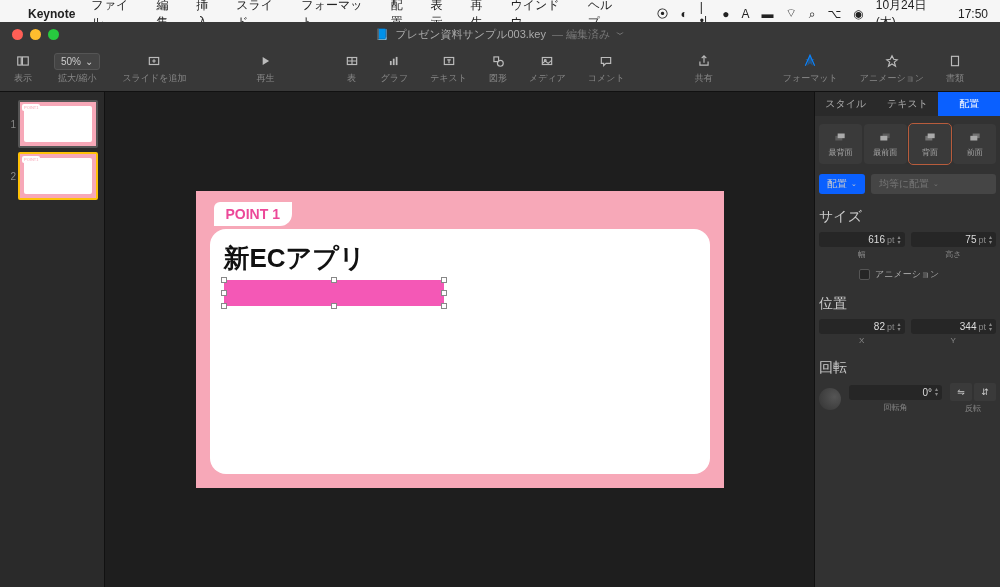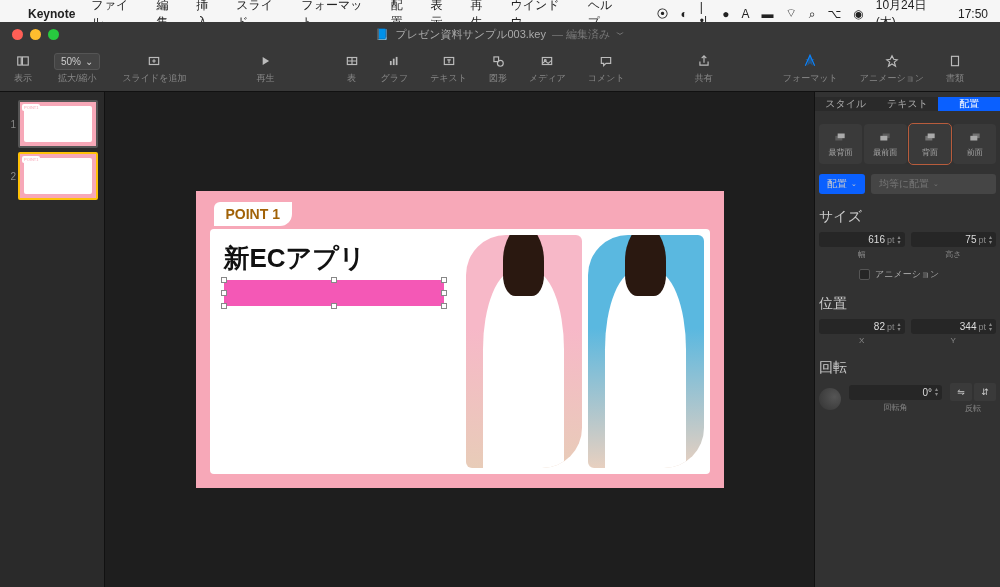--- a/index.html
+++ b/index.html
@@ -30,36 +30,36 @@
 .sidebar { width: 105px; background: #2a2a2a; padding: 6px 0 0 0; border-right: 1px solid #111; }
 .thumb-row { display: flex; align-items: center; gap: 2px; padding: 2px 6px; }
 .thumb-num { width: 10px; text-align: right; color: #888; font-size: 10px; }
 .thumb { width: 80px; height: 48px; background: #f7a8b8; border: 2px solid #555; border-radius: 2px; position: relative; overflow: hidden; }
 .thumb.selected { border-color: #ffc107; }
 .thumb-inner { position: absolute; top: 4px; left: 4px; right: 4px; bottom: 4px; background: #fff; border-radius: 2px; }
 .thumb-tag { position: absolute; top: 2px; left: 2px; background: #fff; color: #f7a8b8; font-size: 4px; padding: 1px 2px; border-radius: 2px; }
 
 .canvas-area { flex: 1; background: #1e1e1e; display: flex; align-items: center; justify-content: center; position: relative; }
 .slide { width: 528px; height: 297px; background: #f7a8b8; position: relative; }
-.slide-tag { position: absolute; top: 11px; left: 18px; background: #fff; color: #a16207; font-weight: 700; font-size: 14px; padding: 4px 12px; border-top-left-radius: 6px; border-bottom-right-radius: 12px; }
-.slide-white { position: absolute; top: 38px; left: 14px; right: 14px; bottom: 14px; background: #fff; border-radius: 4px; display: flex; }
+.slide-tag { position: absolute; top: 11px; left: 18px; background: #fff; color: #ec4899; font-weight: 700; font-size: 14px; padding: 4px 12px; border-top-left-radius: 6px; border-bottom-right-radius: 12px; }
+.slide-white { position: absolute; top: 38px; left: 14px; right: 14px; bottom: 14px; background: #fff; border-radius: 16px; display: flex; flex-direction: column; }
 .slide-left { width: 50%; padding: 14px 10px 10px 14px; }
 .slide-title { font-size: 26px; font-weight: 800; color: #111; line-height: 1.2; }
 .slide-pink-box { margin-top: 6px; width: 220px; height: 26px; background: #f458b6; position: relative; }
 .sel-handle { position: absolute; width: 6px; height: 6px; background: #fff; border: 1px solid #888; }
 .slide-body { margin-top: 12px; font-size: 9px; line-height: 1.5; color: #222; }
 .slide-right { width: 50%; display: flex; gap: 6px; padding: 6px; }
 .photo { flex: 1; border-radius: 40px 6px 40px 6px; position: relative; overflow: hidden; }
 .photo1 { background: linear-gradient(#f7b8c8 40%, #e8ccb8); }
 .photo2 { background: linear-gradient(#5ab8e0 40%, #e8d0c0); }
 .person { position: absolute; bottom: 0; left: 15%; width: 70%; height: 85%; background: #fff; border-radius: 40% 40% 0 0; }
 .person:before { content:''; position:absolute; top:-22%; left:25%; width:50%; height:35%; background:#2a1810; border-radius:50% 50% 30% 30%; }
 
 .inspector { width: 186px; background: #323232; border-left: 1px solid #111; display: flex; flex-direction: column; }
-.insp-tabs { display: flex; height: 24px; align-items: center; }
+.insp-tabs { display: flex; height: 24px; }
 .insp-tab { flex: 1; display: flex; align-items: center; justify-content: center; font-size: 10px; color: #aaa; background: #2a2a2a; }
 .insp-tab.active { background: #0a60ff; color: #fff; }
 .insp-body { padding: 8px 4px; }
 .layer-btns { display: flex; gap: 2px; margin-bottom: 10px; }
 .layer-btn { flex: 1; background: #3a3a3a; border-radius: 4px; padding: 6px 2px; display: flex; flex-direction: column; align-items: center; gap: 3px; font-size: 8px; color: #aaa; }
 .layer-btn.hl { outline: 1px solid #b85c3c; }
 .dist-row { display: flex; gap: 6px; margin-bottom: 14px; }
 .sel-btn { background: #454545; border-radius: 3px; padding: 3px 8px; font-size: 10px; display: flex; align-items: center; gap: 4px; }
 .sel-btn.blue { background: #0a60ff; }
 .sel-btn .chev { font-size: 7px; }

